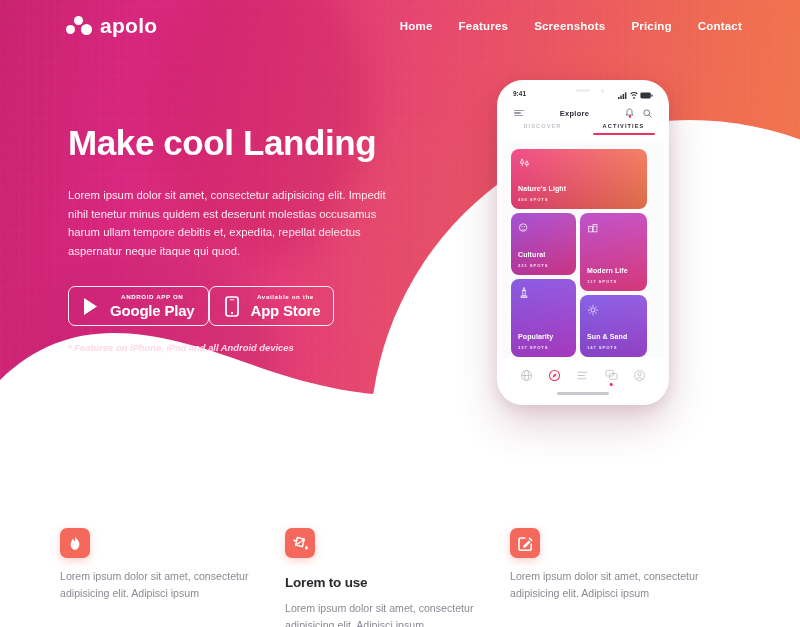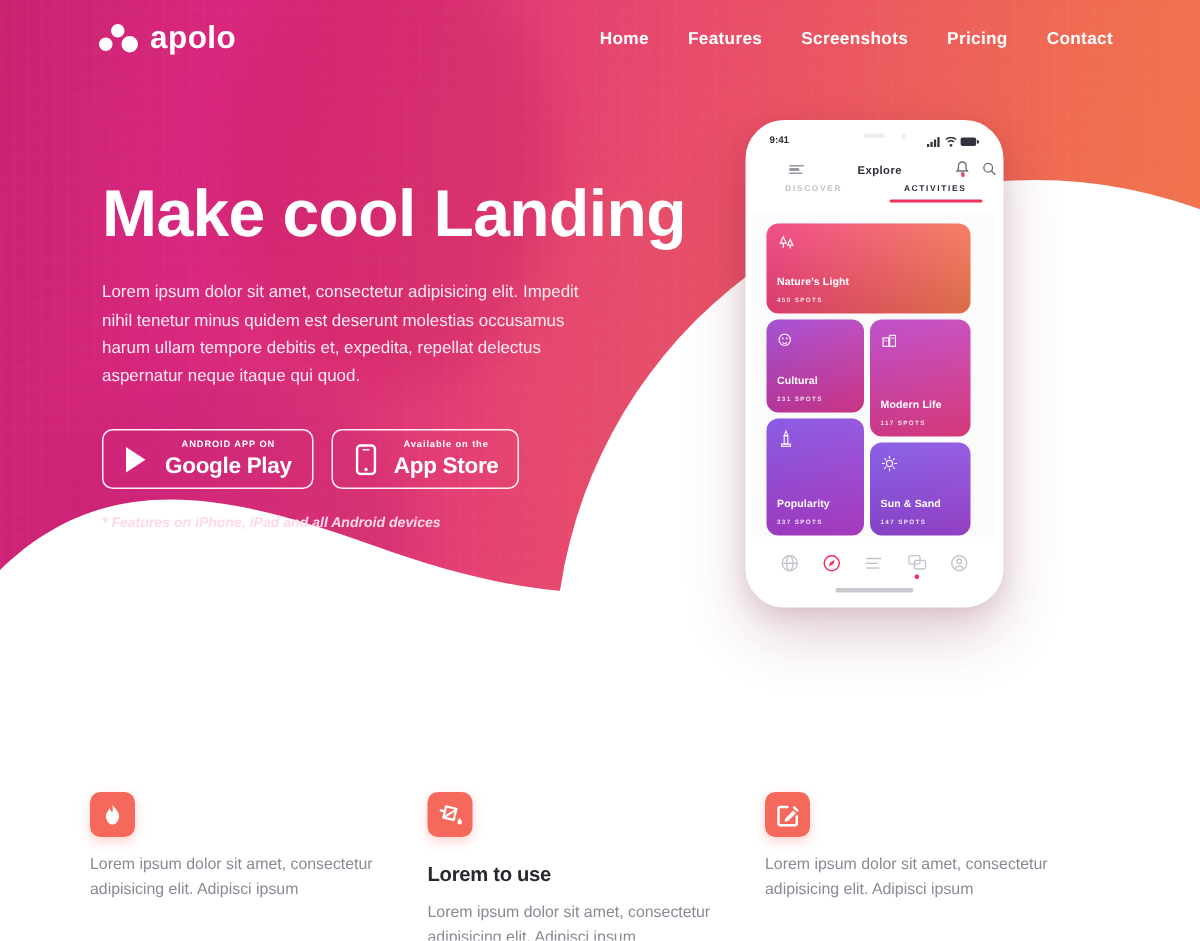--- a/index.html
+++ b/index.html
@@ -51,24 +51,24 @@
   .logo-mark i { position: absolute; background: #fff; border-radius: 50%; display:block; }
   .logo-mark i.d1 { width: 9px; height: 9px; left: 0px;  top: 10px; }
   .logo-mark i.d2 { width: 9px; height: 9px; left: 8px;  top: 1px; }
   .logo-mark i.d3 { width: 11px; height: 11px; left: 15px; top: 9px; }
   .logo-text { color: #fff; font-size: 21px; font-weight: 700; letter-spacing: .3px; }
   .nav-links { margin-left: auto; margin-right: 58px; display: flex; gap: 26px; align-items: flex-end; }
   .nav-links a { color: #ffffff; font-size: 11.5px; font-weight: 600; text-decoration: none; letter-spacing: .2px; }
 
   
   .hero-copy { position: absolute; left: 68px; top: 122px; width: 400px; z-index: 20; }
-  .hero-title { color: #fff; font-size: 44px; line-height: 42px; font-weight: 700; letter-spacing: -0.4px; }
+  .hero-title { color: #fff; font-size: 35px; line-height: 42px; font-weight: 700; letter-spacing: -0.4px; }
   .hero-sub { margin-top: 22px; color: #fde9f0; font-size: 11.3px; line-height: 18.5px; width: 340px; }
 
-  .store-row { margin-top: 26px; display: flex; gap: 12px; }
+  .store-row { margin-top: 26px; display: flex; }
   .store-btn {
     display: flex; align-items: center; gap: 8px;
     border: 1.6px solid rgba(255,255,255,.92);
     border-radius: 7px; padding: 7px 13px 7px 11px;
     background: transparent; cursor: pointer;
   }
   .store-btn .glyph { width: 22px; height: 24px; display: flex; align-items: center; justify-content: center; }
   .store-lines { display: flex; flex-direction: column; line-height: 1; }
   .store-small { color: #fff; font-size: 6.2px; font-weight: 700; letter-spacing: .6px; margin-bottom: 2px; }
   .store-big { color: #fff; font-size: 15px; font-weight: 700; letter-spacing: -.2px; }
@@ -84,21 +84,21 @@
   }
   .phone-screen { position: absolute; inset: 0; background: #ffffff; border-radius: 21px; overflow: hidden; }
   .notch { position: absolute; left: 50%; transform: translateX(-50%); top: 0; width: 66px; height: 13px;
            background: #fff; border-bottom-left-radius: 9px; border-bottom-right-radius: 9px; z-index: 4; }
   .notch .spk { position: absolute; left: 50%; transform: translateX(-50%); top: 4px; width: 14px; height: 2.5px; background: #eee; border-radius: 2px; }
   .notch .cam { position: absolute; right: 12px; top: 4px; width: 3.5px; height: 3.5px; border-radius: 50%; background: #eee; }
   .status { position: absolute; top: 2px; left: 0; width: 100%; height: 13px; display: flex;
             align-items: center; justify-content: space-between; padding: 0 11px; z-index: 5; }
   .status .time { font-size: 6.5px; font-weight: 700; color: #2b2b33; }
   .status .right { display: flex; align-items: center; gap: 2.5px; }
-  .app-head { position: absolute; top: 17px; left: 12px; width: 100%; height: 22px;
+  .app-head { position: absolute; top: 17px; left: 0; width: 100%; height: 22px;
               display: flex; align-items: center; justify-content: space-between; padding: 0 12px; }
   .app-title { font-size: 7.5px; font-weight: 700; color: #2d2d3a; letter-spacing: .3px; }
   .hamb { width: 10px; display: flex; flex-direction: column; gap: 1.6px; }
   .hamb span { display: block; height: 1.1px; background: #9a9aa6; border-radius: 1px; }
   .hamb span:nth-child(1){ width: 10px;} .hamb span:nth-child(2){ width: 7px;} .hamb span:nth-child(3){ width: 9px;}
   .head-icons { display: flex; align-items: center; gap: 9px; position: relative; }
   .dot-badge { position: absolute; left: 3.5px; top: 11px; width: 2.6px; height: 2.6px; border-radius: 50%; background: #f2305d; }
   .tabs { position: absolute; top: 38px; left: 0; width: 100%; display: flex; }
   .tab { flex: 1; text-align: center; font-size: 5.6px; font-weight: 700; letter-spacing: 1.1px; padding-bottom: 5px; color: #c3c3cc; }
   .tab.active { color: #2d2d3a; }

